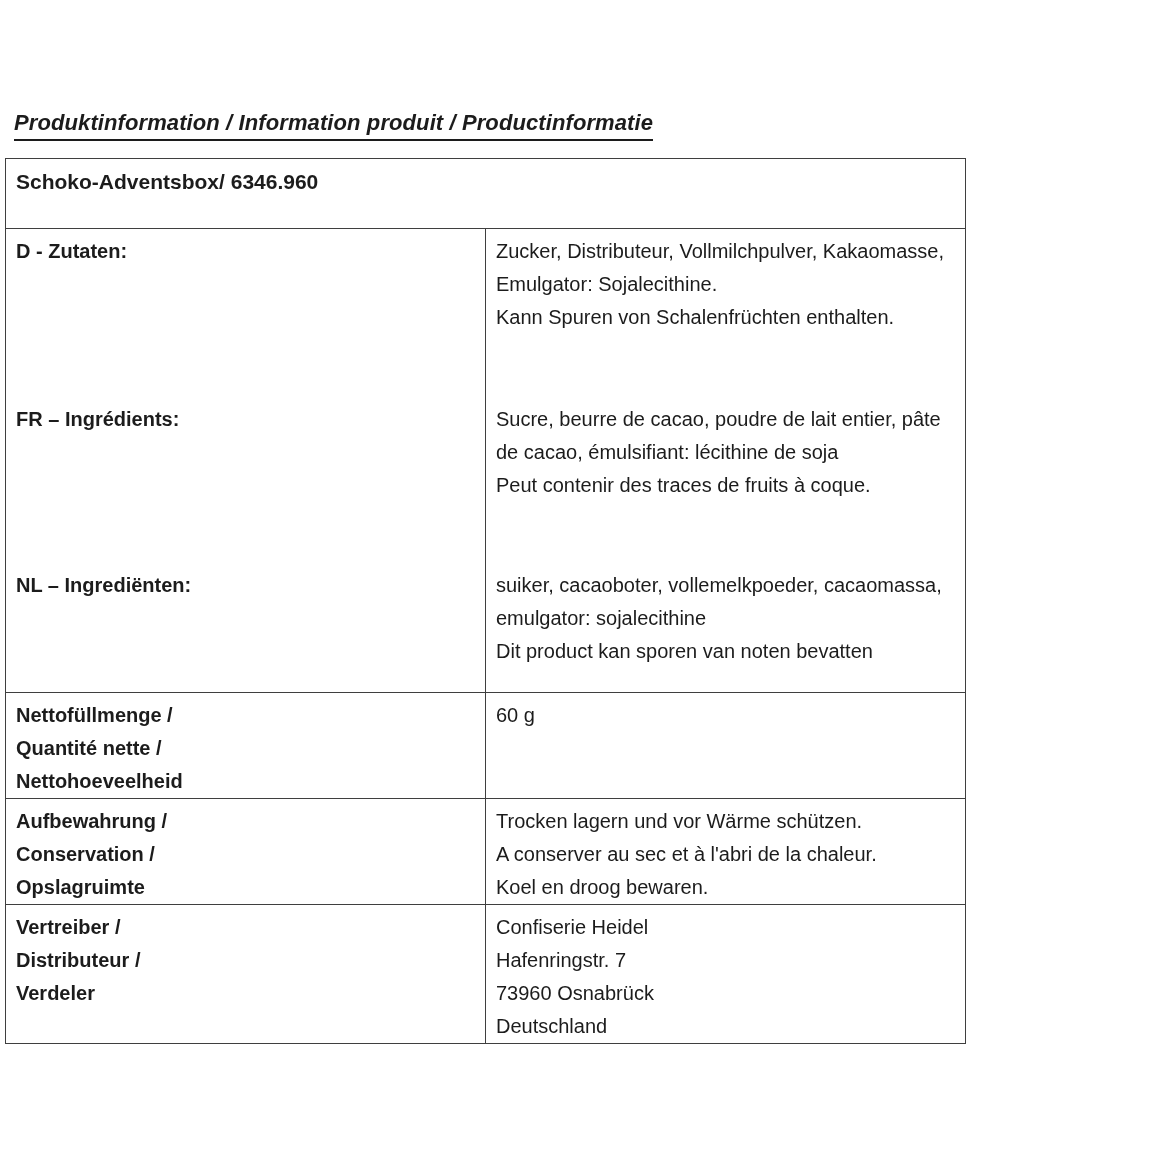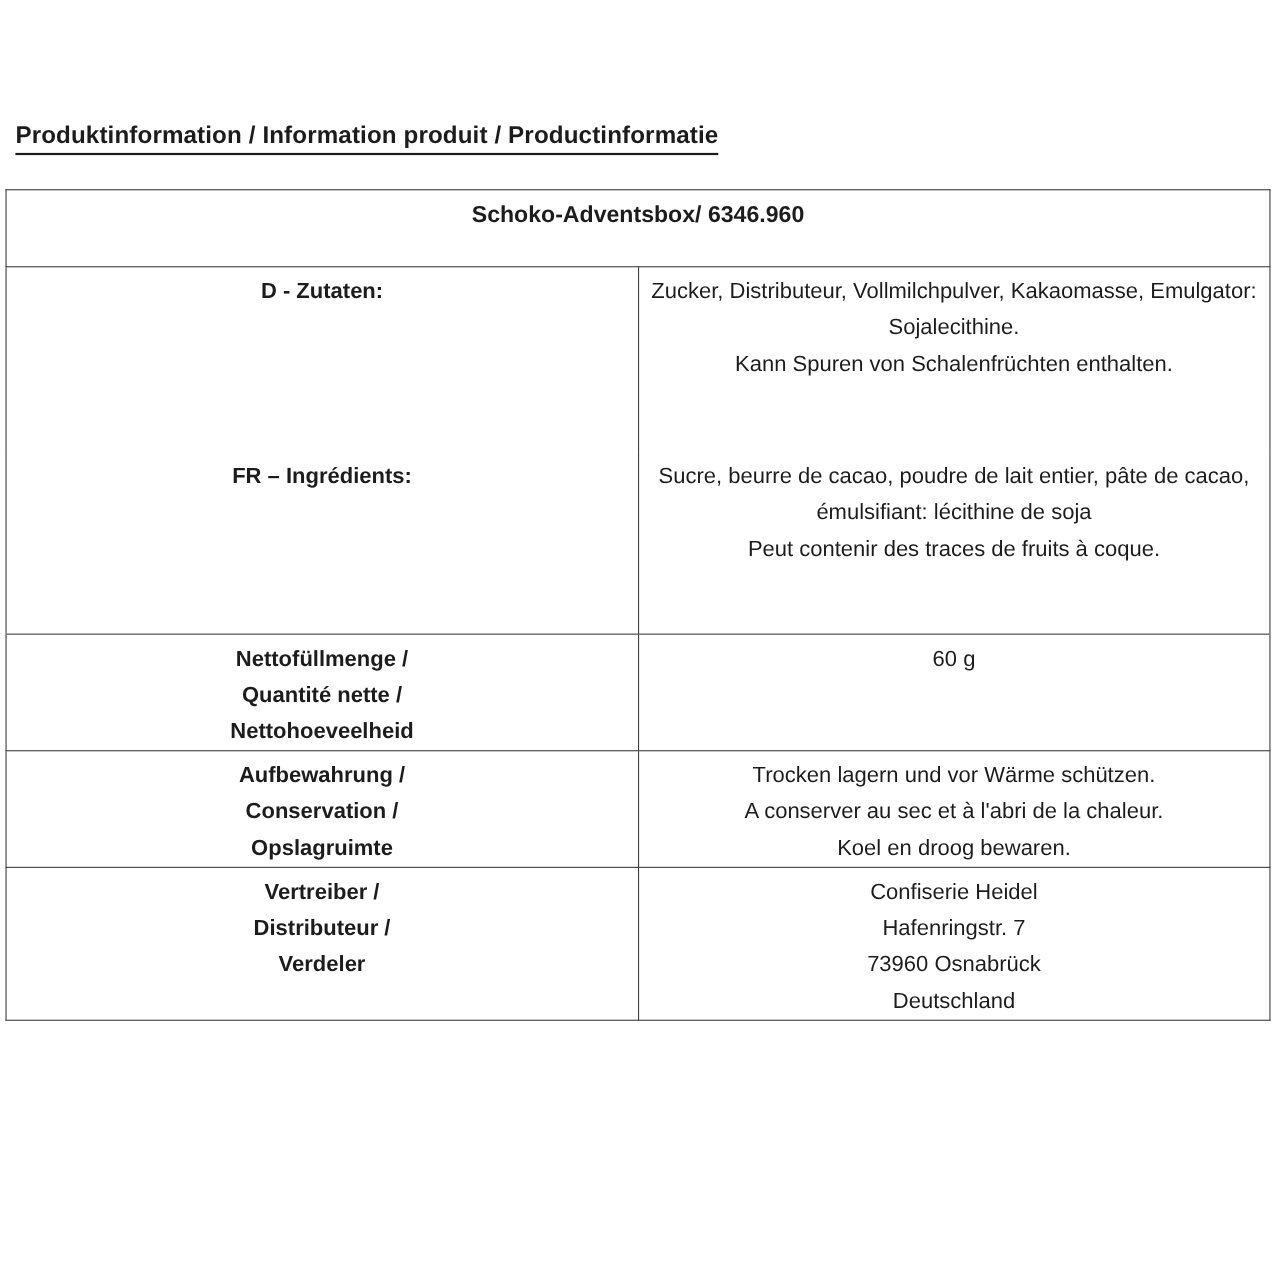--- a/index.html
+++ b/index.html
@@ -18,31 +18,31 @@
   .doc-title {
     position: absolute;
     left: 14px;
     top: 110px;
     font-size: 22px;
     font-weight: bold;
     letter-spacing: 0.1px;
     border-bottom: 2px solid #1c1c1c;
     padding-bottom: 3px;
     white-space: nowrap;
+    font-style: italic;
   }
   table.info-table {
     position: absolute;
     left: 5px;
-    top: 172px;
-    width: 1150px;
+    top: 158px;
+    width: 961px;
     border-collapse: collapse;
     table-layout: fixed;
     font-size: 20px;
     line-height: 33px;
-    text-align: center;
   }
   table.info-table td {
     border: 1px solid #3f3f3f;
     vertical-align: top;
     box-sizing: border-box;
     padding: 6px 10px 0 10px;
     overflow: hidden;
   }
   td.label-cell {
     width: 233px;
@@ -93,20 +93,27 @@
     </tr>
 
     <tr class="row-fr no-top no-bottom">
       <td class="label-cell">FR – Ingrédients:</td>
       <td>
         <p class="cell-par">Sucre, beurre de cacao, poudre de lait entier, pâte de cacao, émulsifiant: lécithine de soja</p>
         <p class="cell-par gap-1">Peut contenir des traces de fruits à coque.</p>
       </td>
     </tr>
 
+    <tr class="row-nl no-top">
+      <td class="label-cell">NL – Ingrediënten:</td>
+      <td>
+        <p class="cell-par gap-1">suiker, cacaoboter, vollemelkpoeder, cacaomassa, emulgator: sojalecithine</p>
+        <p class="cell-par gap-1">Dit product kan sporen van noten bevatten</p>
+      </td>
+    </tr>
 
     <tr class="row-netto">
       <td class="label-cell">
         <div class="line">Nettofüllmenge /</div>
         <div class="line">Quantité nette /</div>
         <div class="line">Nettohoeveelheid</div>
       </td>
       <td class="value-middle">60 g</td>
     </tr>
 

